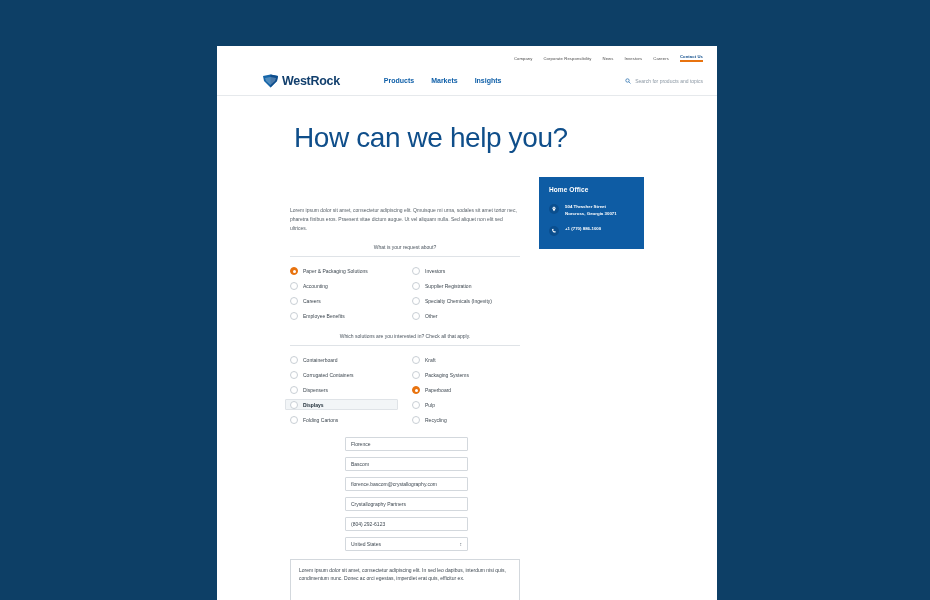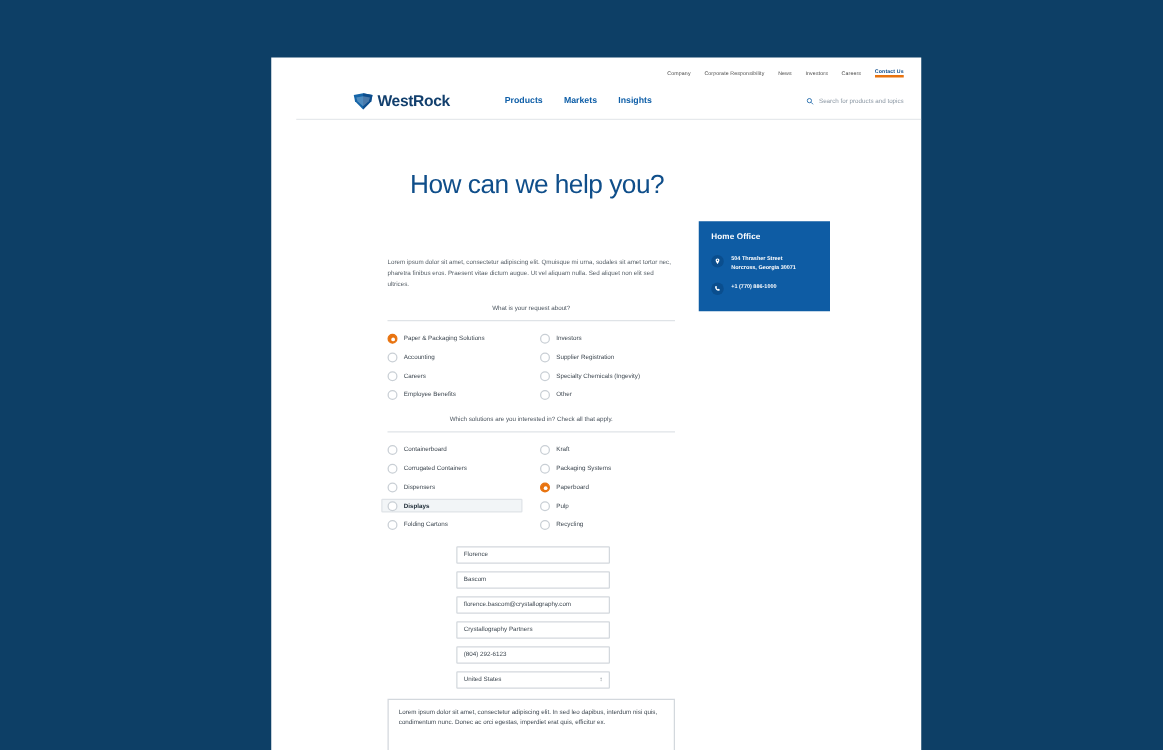--- a/index.html
+++ b/index.html
@@ -14,21 +14,20 @@
     overflow: hidden;
   }
   .page {
     position: absolute;
     left: 217px;
     top: 46px;
     width: 500px;
     height: 554px;
     background: #ffffff;
     overflow: hidden;
-    padding-left: 20px;
   }
 
   
   .utility-bar {
     height: 16px;
     display: flex;
     justify-content: flex-end;
     align-items: center;
     gap: 11px;
     padding: 4px 14px 0 0;
@@ -98,25 +97,25 @@
 
   
   .content {
     position: relative;
     padding: 22px 0 0 0;
   }
   .headline {
     position: absolute;
     left: 73px;
     top: 22px;
-    font-size: 21px;
+    font-size: 28px;
     color: #0f4e8a;
     font-weight: normal;
     letter-spacing: -.4px;
-    margin: 18px;
+    margin: 4px;
   }
   .intro {
     position: absolute;
     left: 73px;
     top: 105px;
     width: 230px;
     font-size: 5px;
     line-height: 9px;
     color: #555e66;
   }

